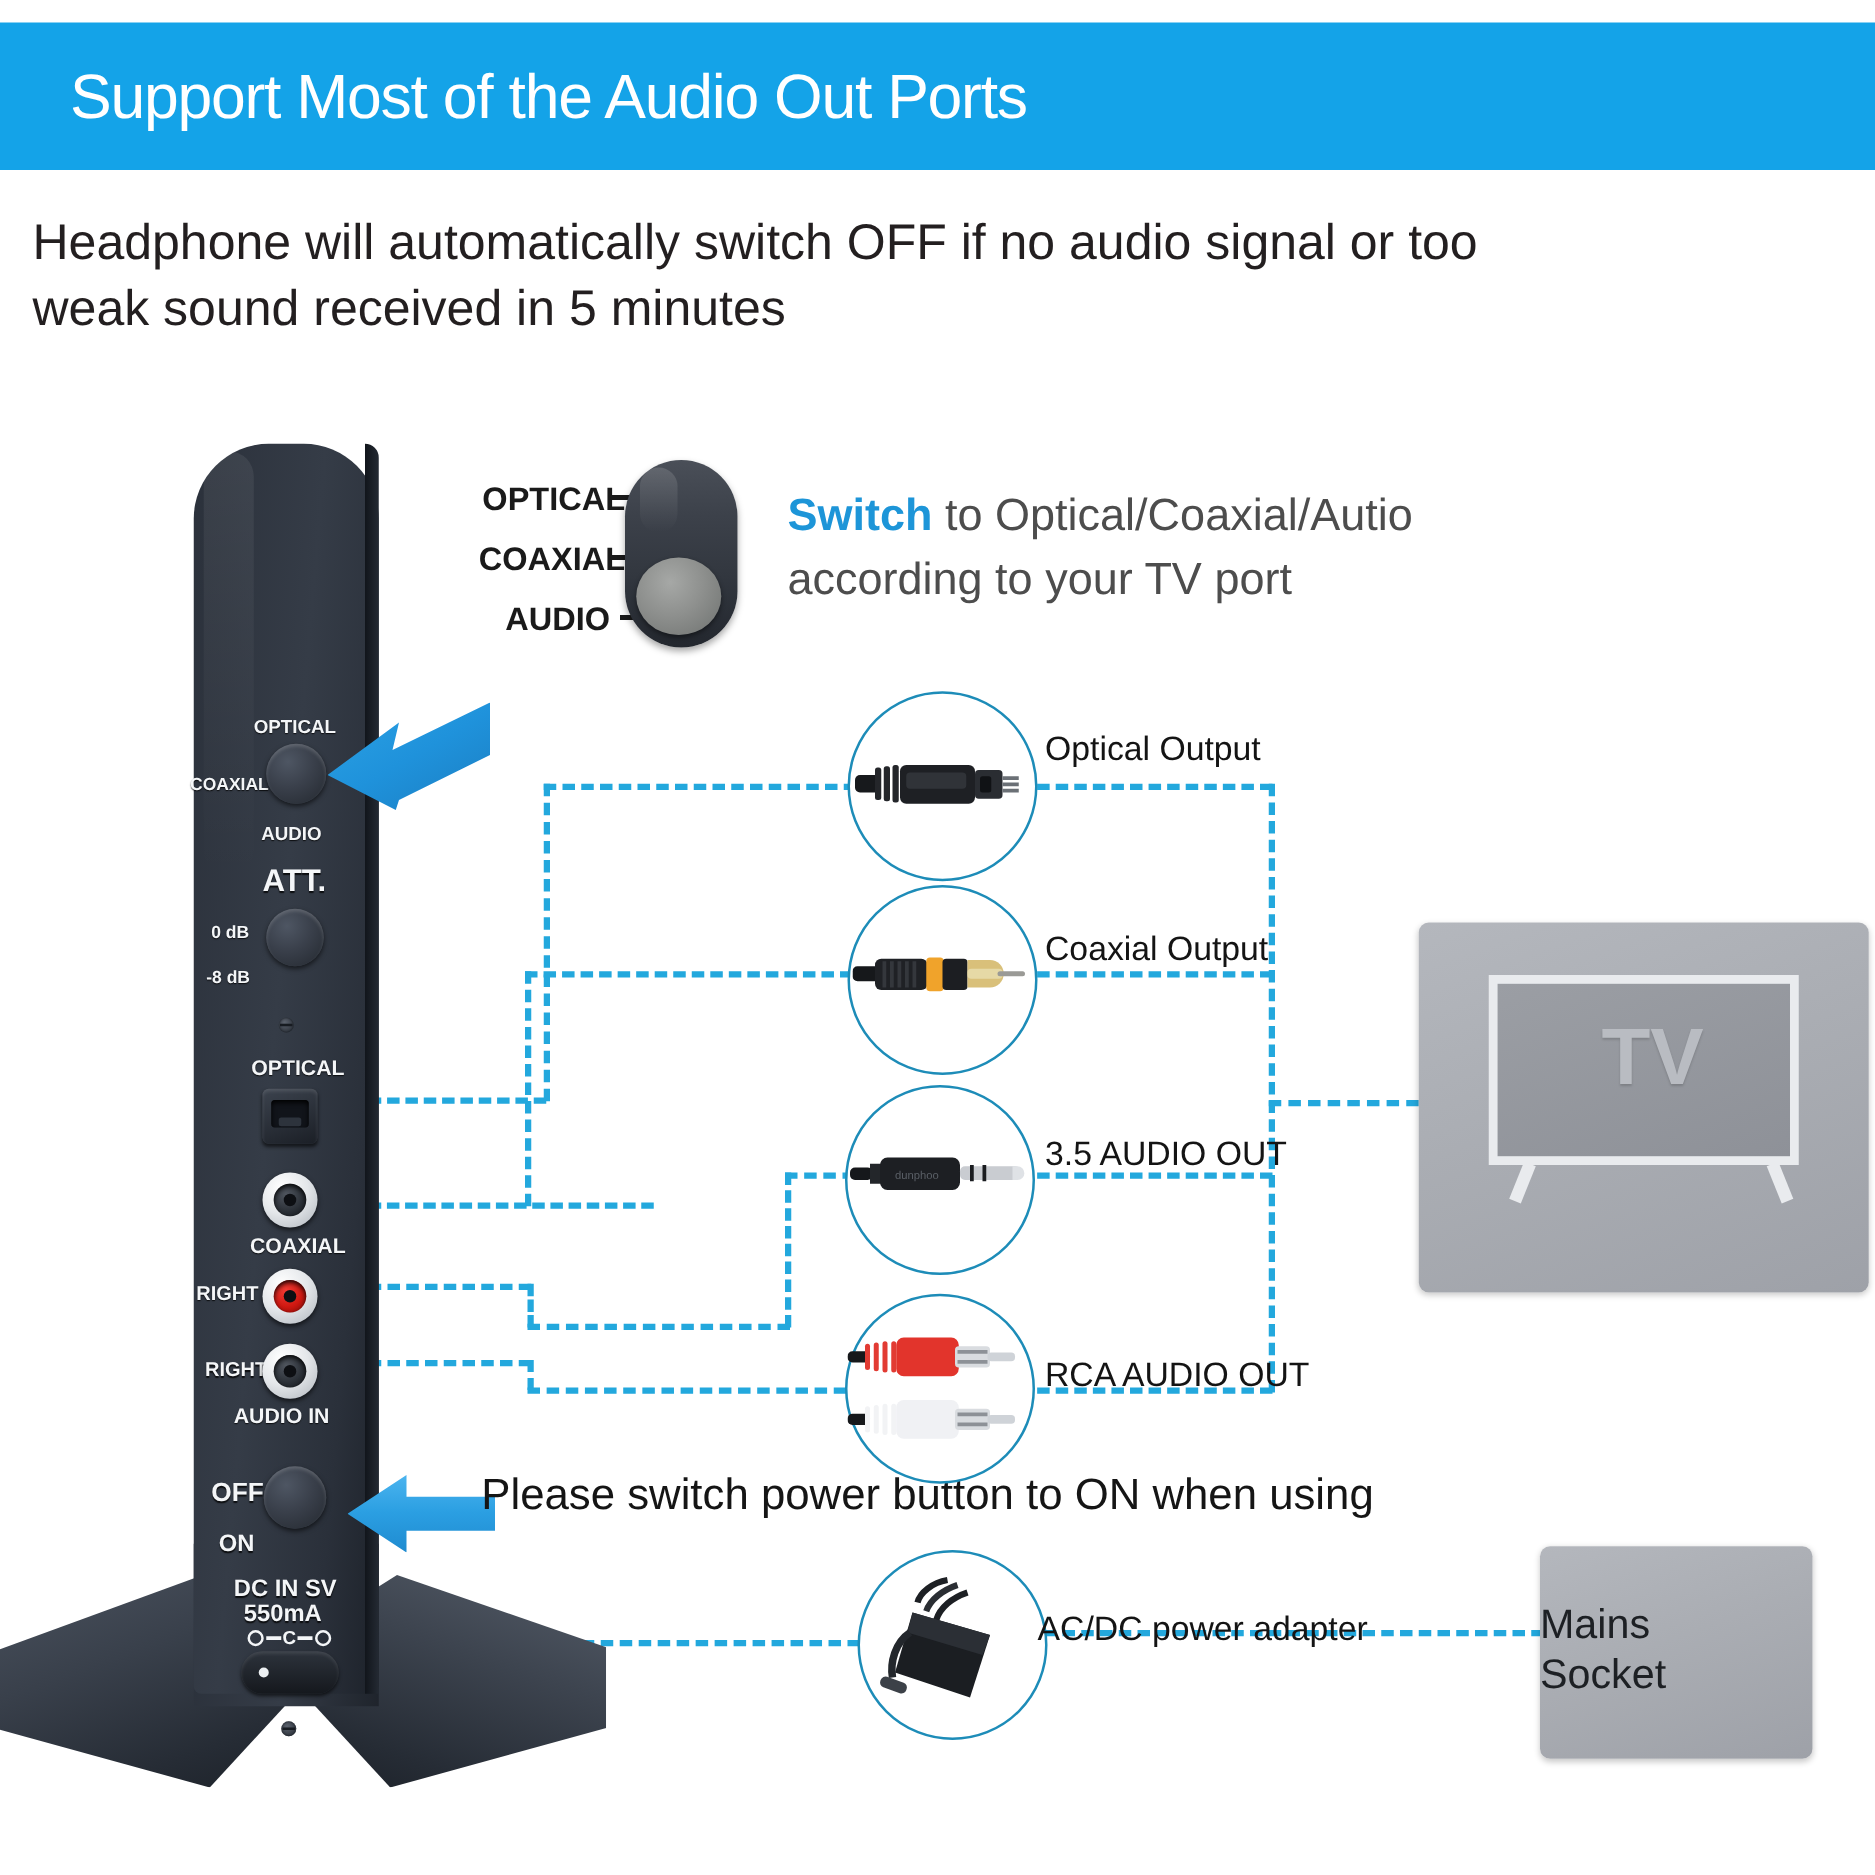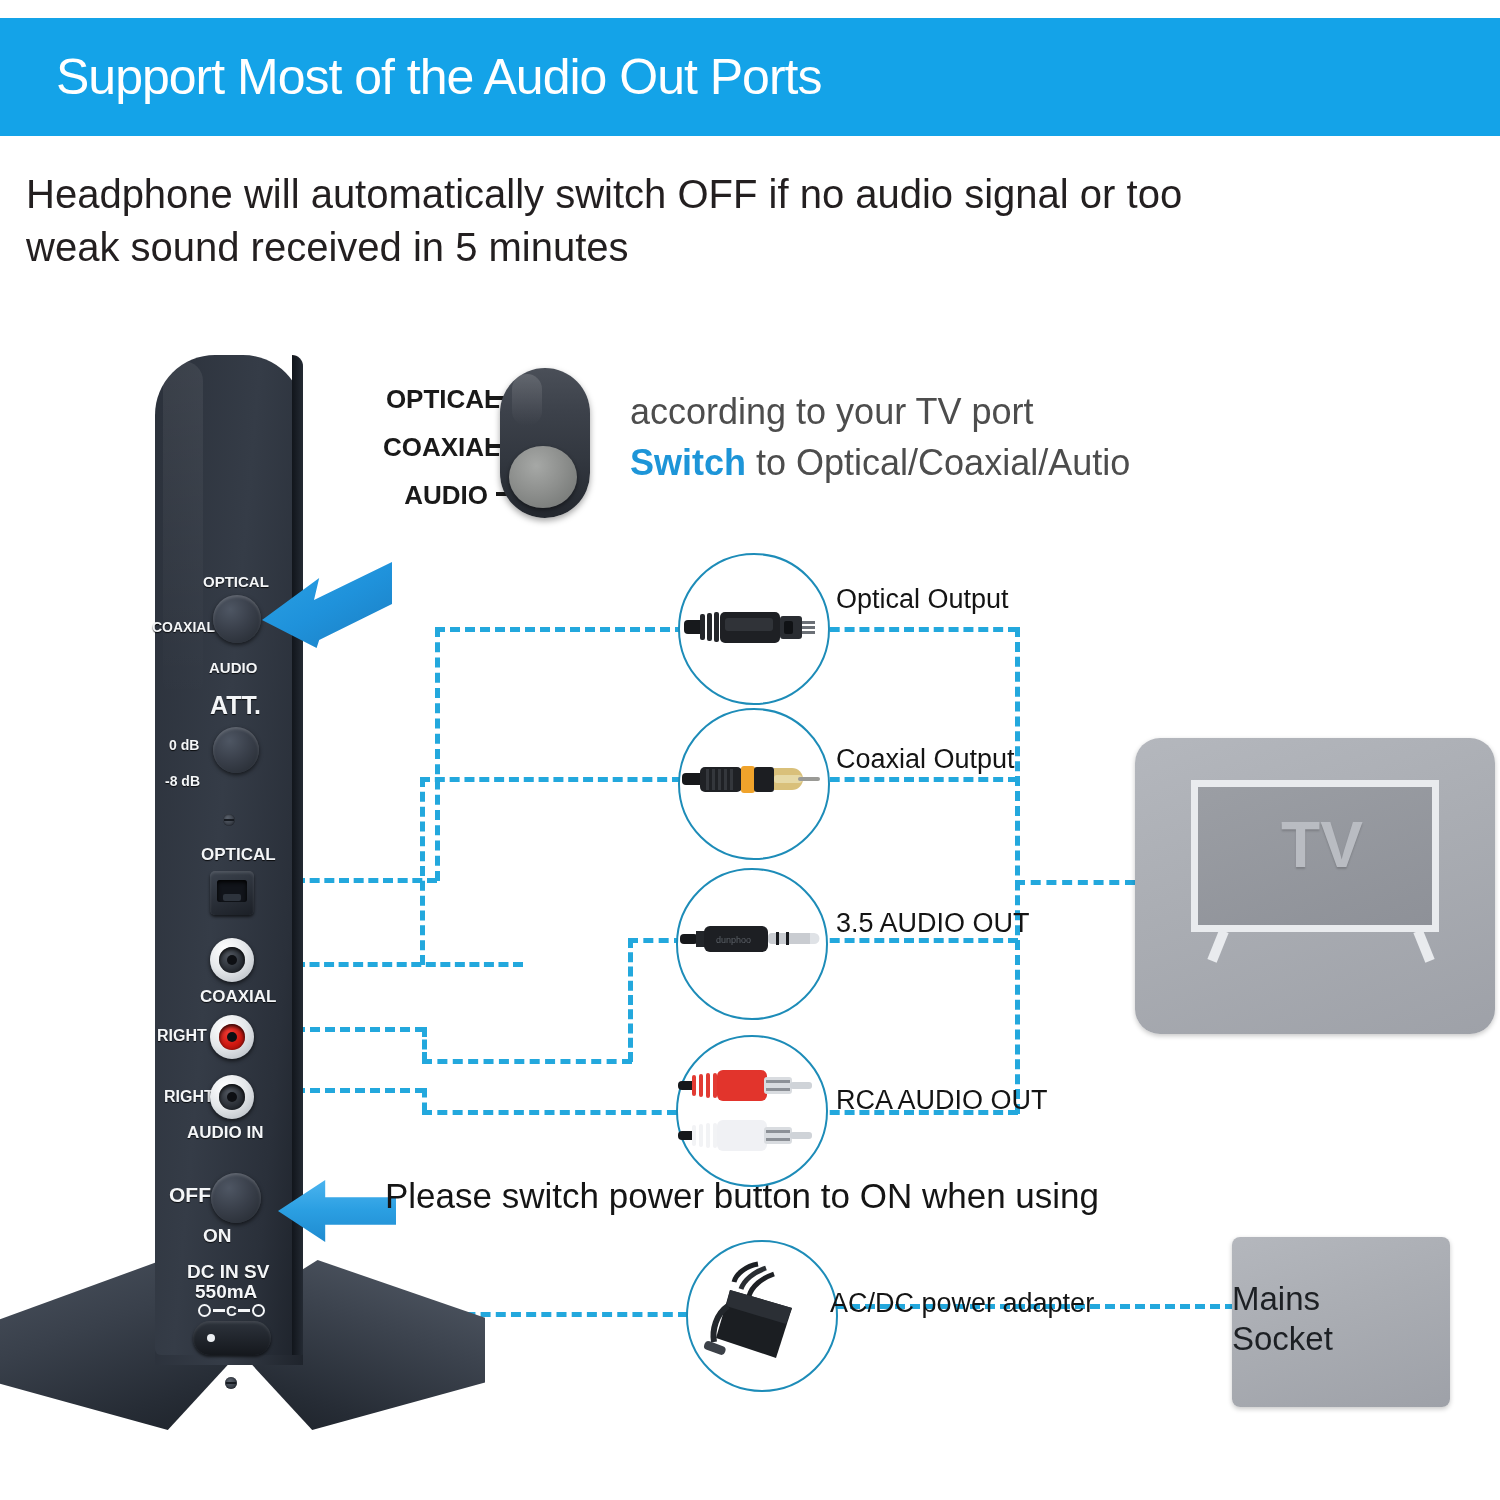--- a/index.html
+++ b/index.html
@@ -152,22 +152,22 @@
   <div class="sw-lbl" style="left:378px;top:480px;width:110px;">AUDIO</div>
   <div class="sw-tick" style="left:496px;top:492px;width:26px;"></div>
 
   <div class="switchbox">
     <div class="sw-body"></div>
     <div class="sw-thumb"></div>
   </div>
 </div>
 
 <div class="switch-note">
+  <div><b>Switch</b><span> to Optical/Coaxial/Autio</span></div>
   <div>according to your TV port</div>
-  <div><b>Switch</b><span> to Optical/Coaxial/Autio</span></div>
 </div>
 
 <div>
 
   <div class="wire wire-h" style="left:295px;top:878px;width:142px;"></div>
   <div class="wire wire-v" style="left:435px;top:627px;height:254px;"></div>
   <div class="wire wire-h" style="left:435px;top:627px;width:250px;"></div>
 
   <div class="wire wire-h" style="left:295px;top:962px;width:228px;"></div>
   <div class="wire wire-v" style="left:420px;top:777px;height:188px;"></div>
@@ -234,21 +234,21 @@
       </div>
 
     <div class="lbl" style="left:9px;top:733px;font-size:16px;">RIGHT</div>
     <div class="rca" style="left:55px;top:720px;">
         <span class="hole"></span>
       </div>
     <div class="lbl" style="left:32px;top:768px;font-size:17px;">AUDIO IN</div>
 
     <div class="lbl" style="left:14px;top:828px;font-size:21px;">OFF</div>
     <div class="knob" style="left:56px;top:818px;width:50px;height:50px;"></div>
-    <div class="lbl" style="left:20px;top:870px;font-size:19px;margin-left:28px;">ON</div>
+    <div class="lbl" style="left:20px;top:870px;font-size:19px;">ON</div>
 
     <div class="lbl" style="left:32px;top:906px;font-size:19px;">DC IN SV</div>
     <div class="lbl" style="left:40px;top:926px;font-size:19px;">550mA</div>
     <div class="polarity" style="left:43px;top:948px;">
       <span class="ring"></span>
         <span class="cbar"></span>
         <span class="cglyph">C</span>
         <span class="cbar"></span>
         <span class="ring"></span>
     </div>
@@ -351,21 +351,21 @@
   <path d="M58 8 C46 10 36 18 34 26" stroke="#1d2024" stroke-width="5" fill="none"></path>
   <path d="M66 12 C54 16 44 24 41 33" stroke="#2a2e33" stroke-width="5" fill="none"></path>
   <path d="M74 18 C62 22 52 30 49 40" stroke="#1d2024" stroke-width="5" fill="none"></path>
   <path d="M30 34 L92 52 L76 102 L16 82 Z" fill="#1b1e22"></path>
   <path d="M30 34 L92 52 L86 68 L26 50 Z" fill="#2b2f35"></path>
   <path d="M28 50 C16 58 12 74 14 86" stroke="#23272c" stroke-width="6" fill="none"></path>
   <rect x="6" y="84" width="22" height="9" rx="4" transform="rotate(20 6 84)" fill="#3c4148"></rect>
 </svg>
 <div class="callout-label" style="left:830px;top:1288px;">AC/DC power adapter</div>
 
-<div class="greybox" style="left:1135px;top:738px;width:360px;height:296px;border-radius:25px;">
+<div class="greybox" style="left:1135px;top:738px;width:360px;height:296px;">
   <div class="tv-frame">
     <div class="tv-word">TV</div>
   </div>
   <div class="tv-leg" style="left:78px;top:192px;transform:rotate(22deg);"></div>
   <div class="tv-leg" style="left:284px;top:192px;transform:rotate(-22deg);"></div>
 </div>
 
 <div class="greybox" style="left:1232px;top:1237px;width:218px;height:170px;">
   <div class="mains-text">
     <div>Mains</div>

